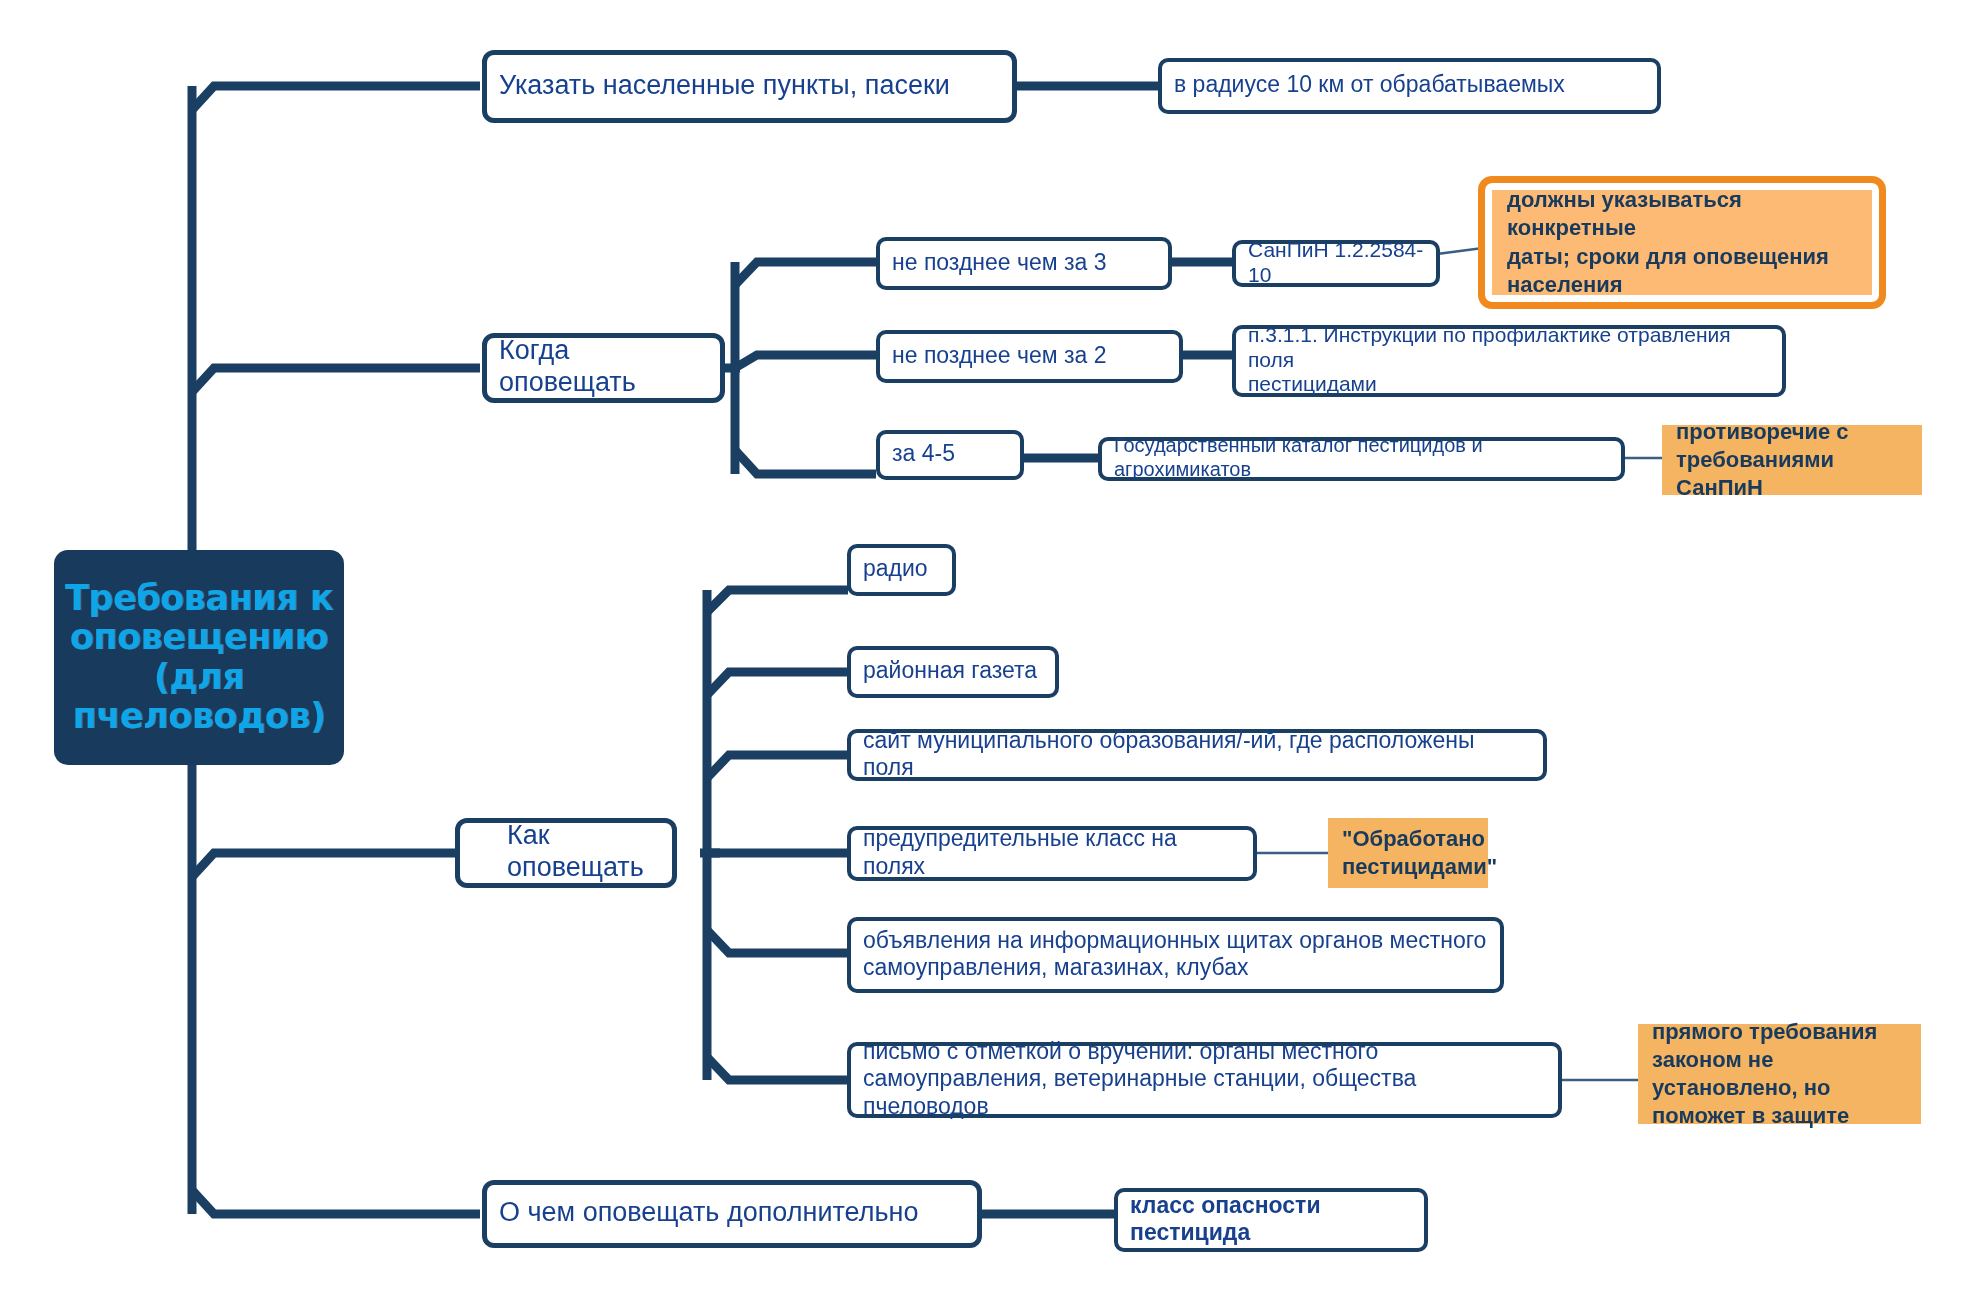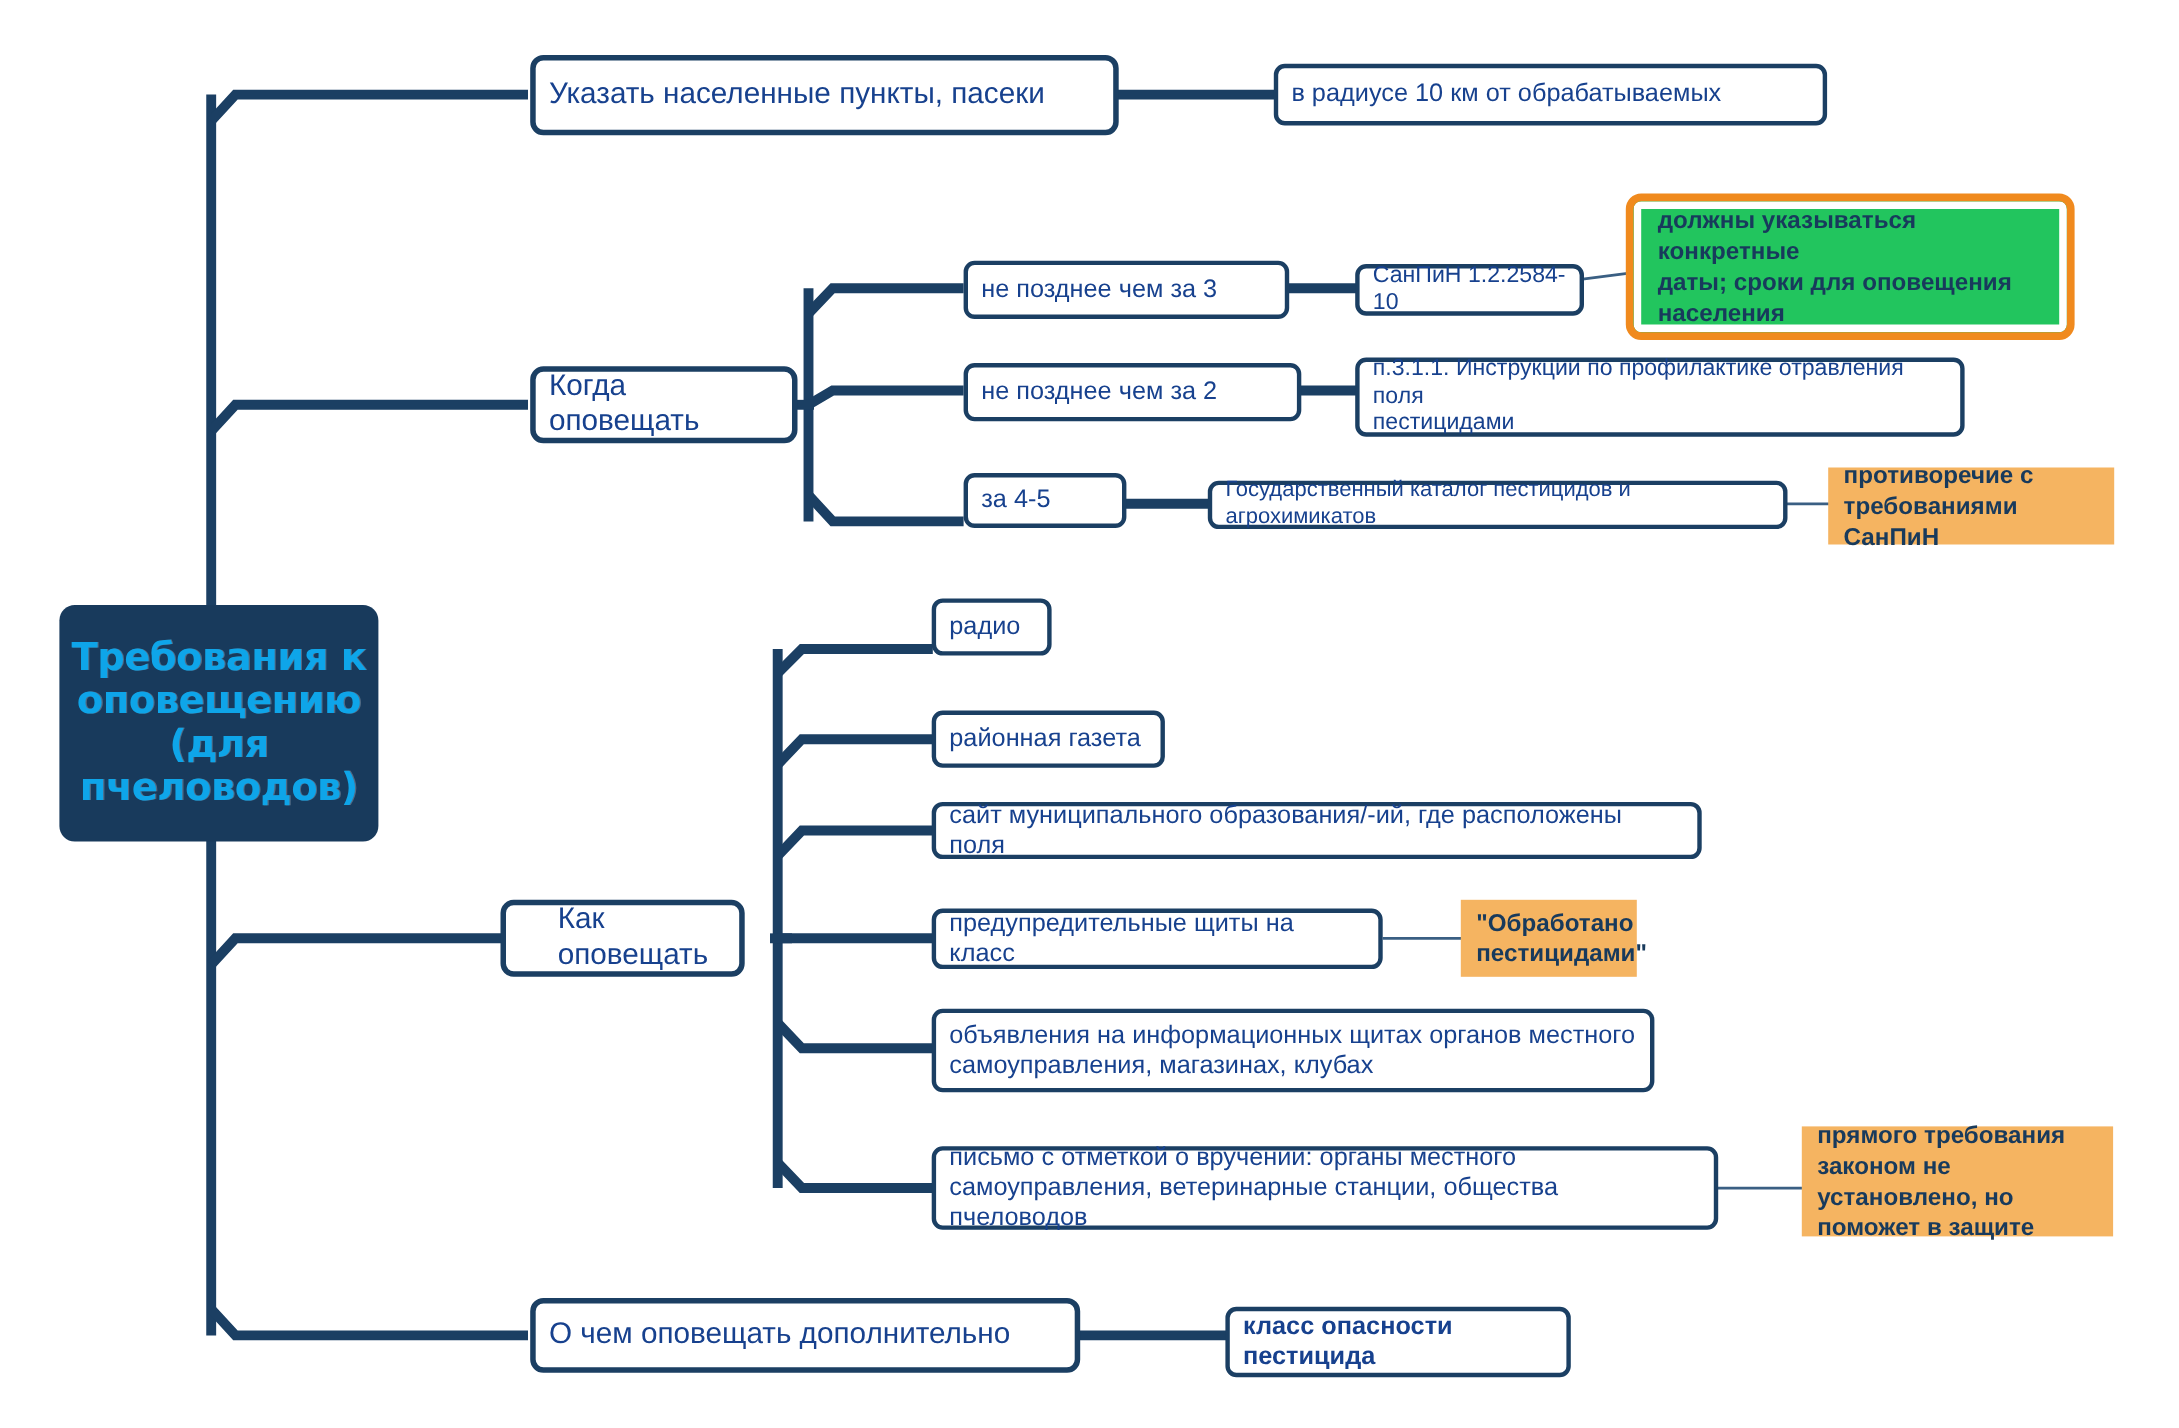--- a/index.html
+++ b/index.html
@@ -88,21 +88,21 @@
     font-weight: bold;
     font-size: 22px;
     line-height: 1.28;
     padding: 4px 14px;
     white-space: pre-line;
     display: flex;
     align-items: center;
     z-index: 3;
   }
   .callout-framed {
-    background: #22c55e;
+    background: #fdba74;
     border: 7px solid #F08A1E;
     border-radius: 14px;
     box-shadow: inset 0 0 0 7px #ffffff;
     padding: 17px 22px;
   }
 </style>
 </head>
 <body>
 
 <div id="canvas">
@@ -195,21 +195,21 @@
 требованиями СанПиН</div>
 
   <div class="node lvl1" style="left:455px; top:818px; width:222px; height:70px;padding-left:47px;">Как оповещать</div>
 
   <div class="node leaf" style="left:847px; top:544px; width:109px; height:52px;">радио</div>
 
   <div class="node leaf" style="left:847px; top:646px; width:212px; height:52px;">районная газета</div>
 
   <div class="node leaf" style="left:847px; top:729px; width:700px; height:52px;">сайт муниципального образования/-ий, где расположены поля</div>
 
-  <div class="node leaf" style="left:847px; top:826px; width:410px; height:55px;">предупредительные щиты на класс</div>
+  <div class="node leaf" style="left:847px; top:826px; width:410px; height:55px;">предупредительные класс на полях</div>
 
   <div class="callout" style="left:1328px; top:818px; width:160px; height:70px;">"Обработано
 пестицидами"</div>
 
   <div class="node leaf" style="left:847px; top:917px; width:657px; height:76px;">объявления на информационных щитах органов местного
 самоуправления, магазинах, клубах</div>
 
   <div class="node leaf" style="left:847px; top:1042px; width:715px; height:76px;">письмо с отметкой о вручении: органы местного
 самоуправления, ветеринарные станции, общества пчеловодов</div>
 

